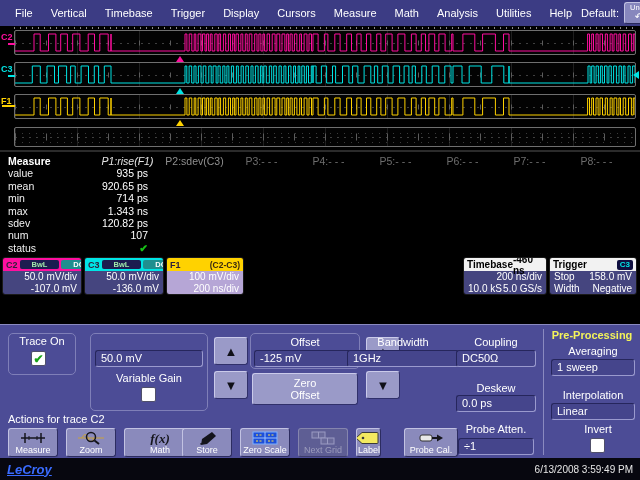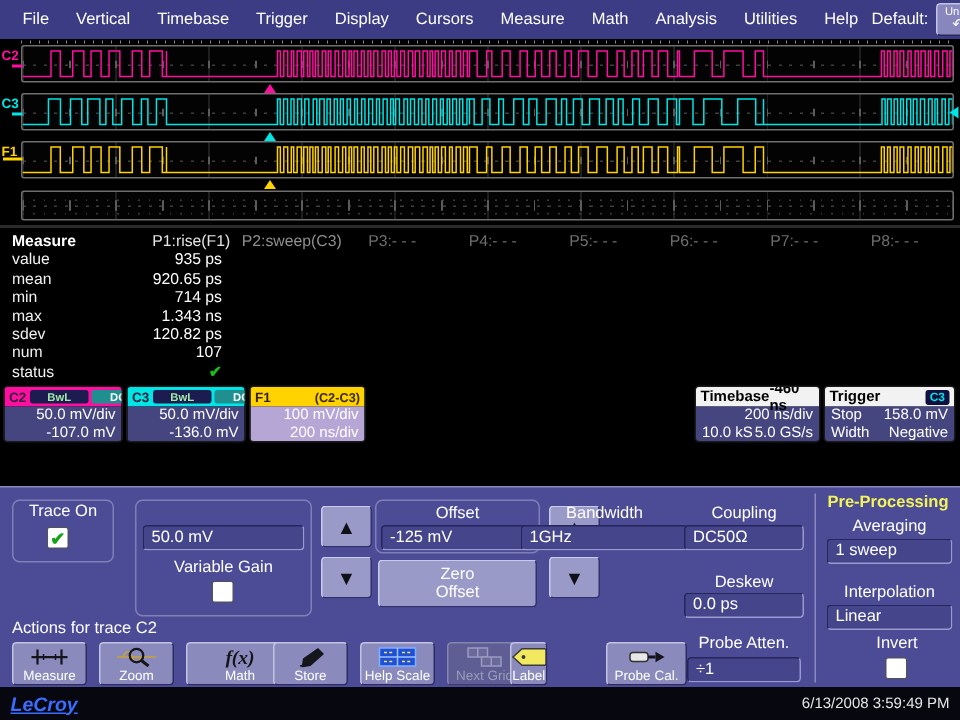--- a/index.html
+++ b/index.html
@@ -39,21 +39,21 @@
   .lvl-arrow { position:absolute; width:0; height:0; border-top:4px solid transparent;
                border-bottom:4px solid transparent; }
 
   
   .sep { position:absolute; left:0; right:0; top:150px; height:2px; background:#2b2b2b; }
   .measure { position:absolute; left:6px; top:155px; width:630px; font-size:10.5px; }
   .mrow { display:grid; grid-template-columns:88px repeat(8,67px); line-height:12.4px; height:12.4px; }
   .mrow .c0 { color:#f0f0f0; text-align:left; padding-left:2px; }
   .mhead .c0 { font-weight:bold; color:#fff; }
   .mhead .col { text-align:center; }
-  .col.active { color:#e4e4e4; }
+  .col.active { color:#e4e4e4;font-style:italic; }
   .col.dim { color:#8f8f8f; }
   .col.off { color:#6d6d6d; }
   .mrow .val { color:#fff; text-align:right; padding-right:13px; }
   .mrow .val.status-ok { color:#17c117; font-weight:bold; }
 
   
   .chbox { position:absolute; top:257px; height:38px; border-radius:3px; overflow:hidden;
            border:1px solid #1a1a1a; font-size:10px; }
   .chbox .hd { height:13px; display:flex; align-items:center; gap:2px; padding:0 3px;
                font-size:9px; font-weight:bold; color:#30203a; }
@@ -180,21 +180,21 @@
   <div class="trig" style="left:176px;top:56px;border-bottom:6px solid #ff0f9f"></div>
   <div class="trig" style="left:176px;top:88px;border-bottom:6px solid #00e5e5"></div>
   <div class="trig" style="left:176px;top:120px;border-bottom:6px solid #ffd200"></div>
   <div class="lvl-arrow" style="right:1px;top:71px;border-right:6px solid #00e5e5"></div>
 
   <div class="sep"></div>
   <div class="measure">
     <div class="mrow mhead">
       <span class="c0">Measure</span>
     <span class="col active">P1:rise(F1)</span>
-        <span class="col dim">P2:sweep(C3)</span>
+        <span class="col dim">P2:sdev(C3)</span>
         <span class="col off">P3:- - -</span>
         <span class="col off">P4:- - -</span>
         <span class="col off">P5:- - -</span>
         <span class="col off">P6:- - -</span>
         <span class="col off">P7:- - -</span>
         <span class="col off">P8:- - -</span>
       </div>
     <div>
         <div class="mrow">
           <span class="c0">value</span>
@@ -395,34 +395,34 @@
       </div>
       <div class="abtn" style="left: 240px; top: 103px; width: 50px; height: 29px;">
         <span class="ic">
           <svg width="26" height="14" viewBox="0 0 26 14">
             <rect x="1" y="1" width="24" height="12" fill="#1e4fd8" stroke="#7fb0ff"></rect>
             <line x1="13" y1="1" x2="13" y2="13" stroke="#9cc2ff"></line>
             <line x1="1" y1="7" x2="25" y2="7" stroke="#9cc2ff"></line>
             <path d="M4,4 h6 M16,4 h6 M4,10 h6 M16,10 h6" stroke="#ffe14a" stroke-dasharray="2 1.5" fill="none"></path>
           </svg>
         </span>
-        <span>Help Scale</span>
+        <span>Zero Scale</span>
       </div>
       <div class="abtn disabled" style="left: 298px; top: 103px; width: 50px; height: 29px;">
         <span class="ic">
           <svg width="26" height="14" viewBox="0 0 26 14">
             <rect x="2" y="1" width="13" height="6" fill="#6a6a9a" stroke="#9a9ac2"></rect>
             <rect x="11" y="7" width="13" height="6" fill="#6a6a9a" stroke="#9a9ac2"></rect>
             <line x1="8.5" y1="1" x2="8.5" y2="7" stroke="#9a9ac2"></line>
             <line x1="17.5" y1="7" x2="17.5" y2="13" stroke="#9a9ac2"></line>
           </svg>
         </span>
         <span>Next Grid</span>
       </div>
-      <div class="abtn" style="left: 340px; top: 103px; width: 25px; height: 29px;">
+      <div class="abtn" style="left: 356px; top: 103px; width: 25px; height: 29px; align-items: flex-end;">
         <span class="ic">
           <svg width="26" height="14" viewBox="0 0 26 14">
             <path d="M8,1.5 h15 a1,1 0 0 1 1,1 v9 a1,1 0 0 1 -1,1 h-15 l-6,-5.5 z" fill="#f3e960" stroke="#3a3a3a"></path>
             <circle cx="9" cy="7" r="1.3" fill="#3a3a3a"></circle>
           </svg>
         </span>
         <span>Label</span>
       </div>
       <div class="abtn" style="left: 404px; top: 103px; width: 54px; height: 29px;">
         <span class="ic">

